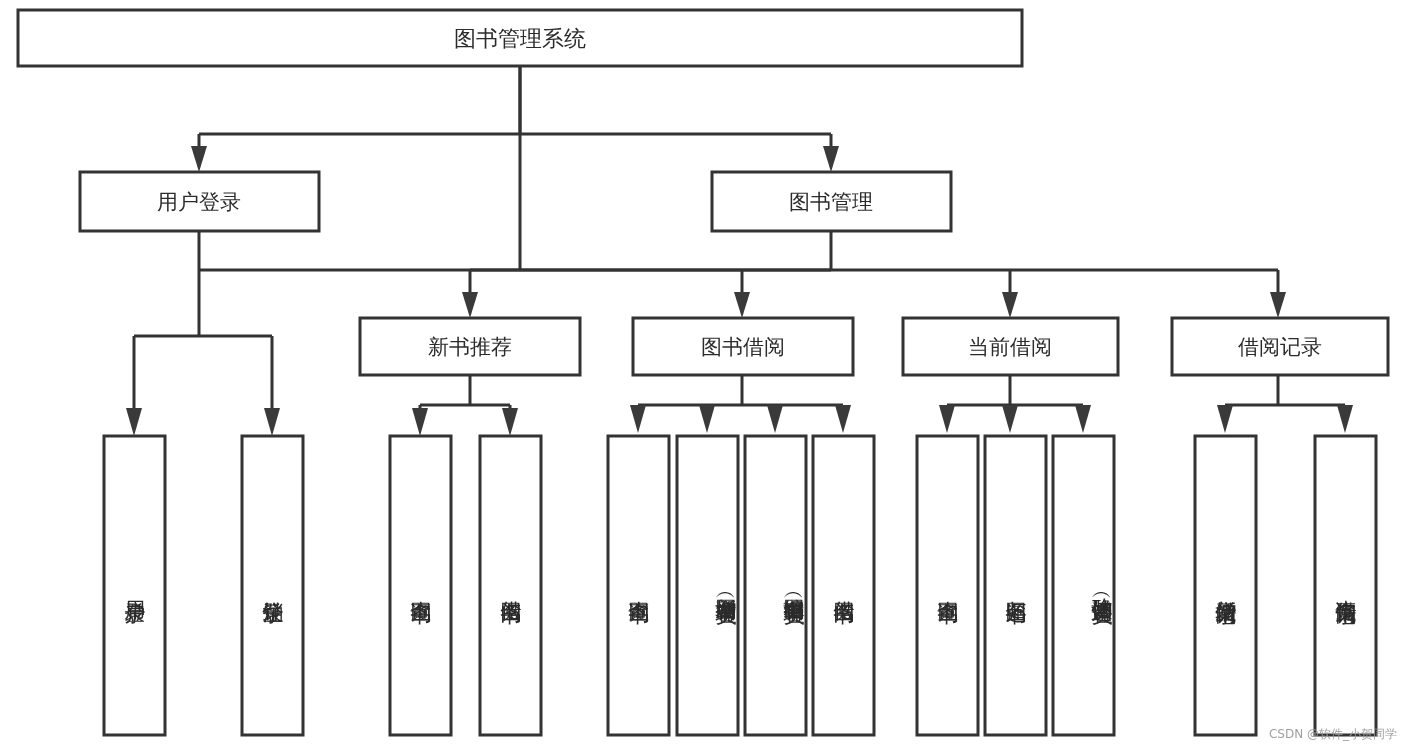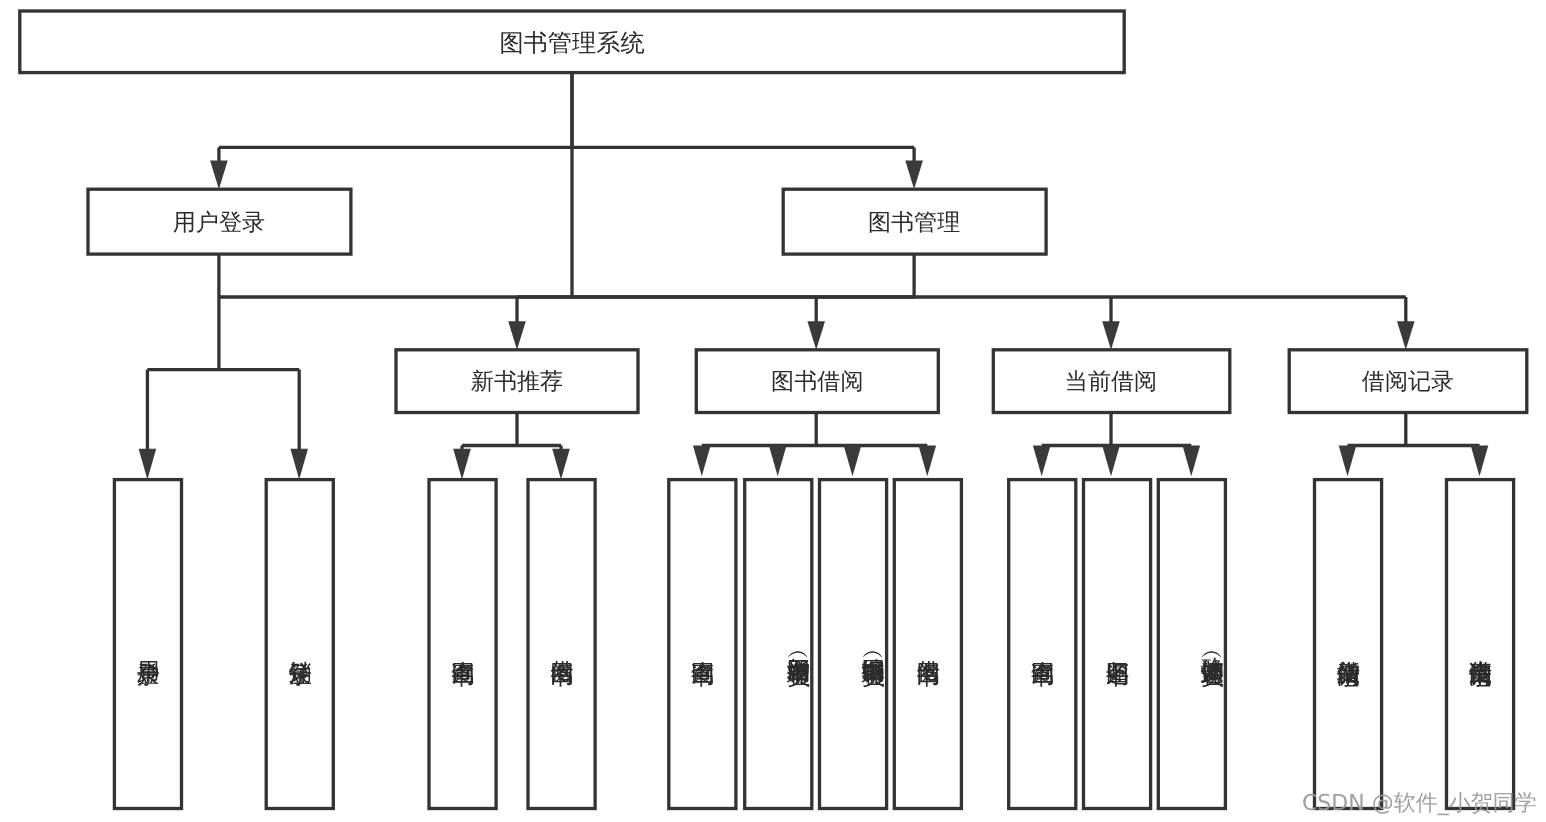--- a/index.html
+++ b/index.html
@@ -67,21 +67,21 @@
     justify-content: center;
     white-space: nowrap;
     pointer-events: none;
     user-select: none;
   }
   .watermark {
     position: absolute;
     right: 8px;
     bottom: 4px;
     font-family: "DejaVu Sans", "Liberation Sans", sans-serif;
-    font-size: 20px;
+    font-size: 12px;
     color: #9a9a9a;
     opacity: 0.95;
     white-space: nowrap;
     user-select: none;
   }
 </style>
 </head>
 <body>
 
 <div id="diagram-root">

